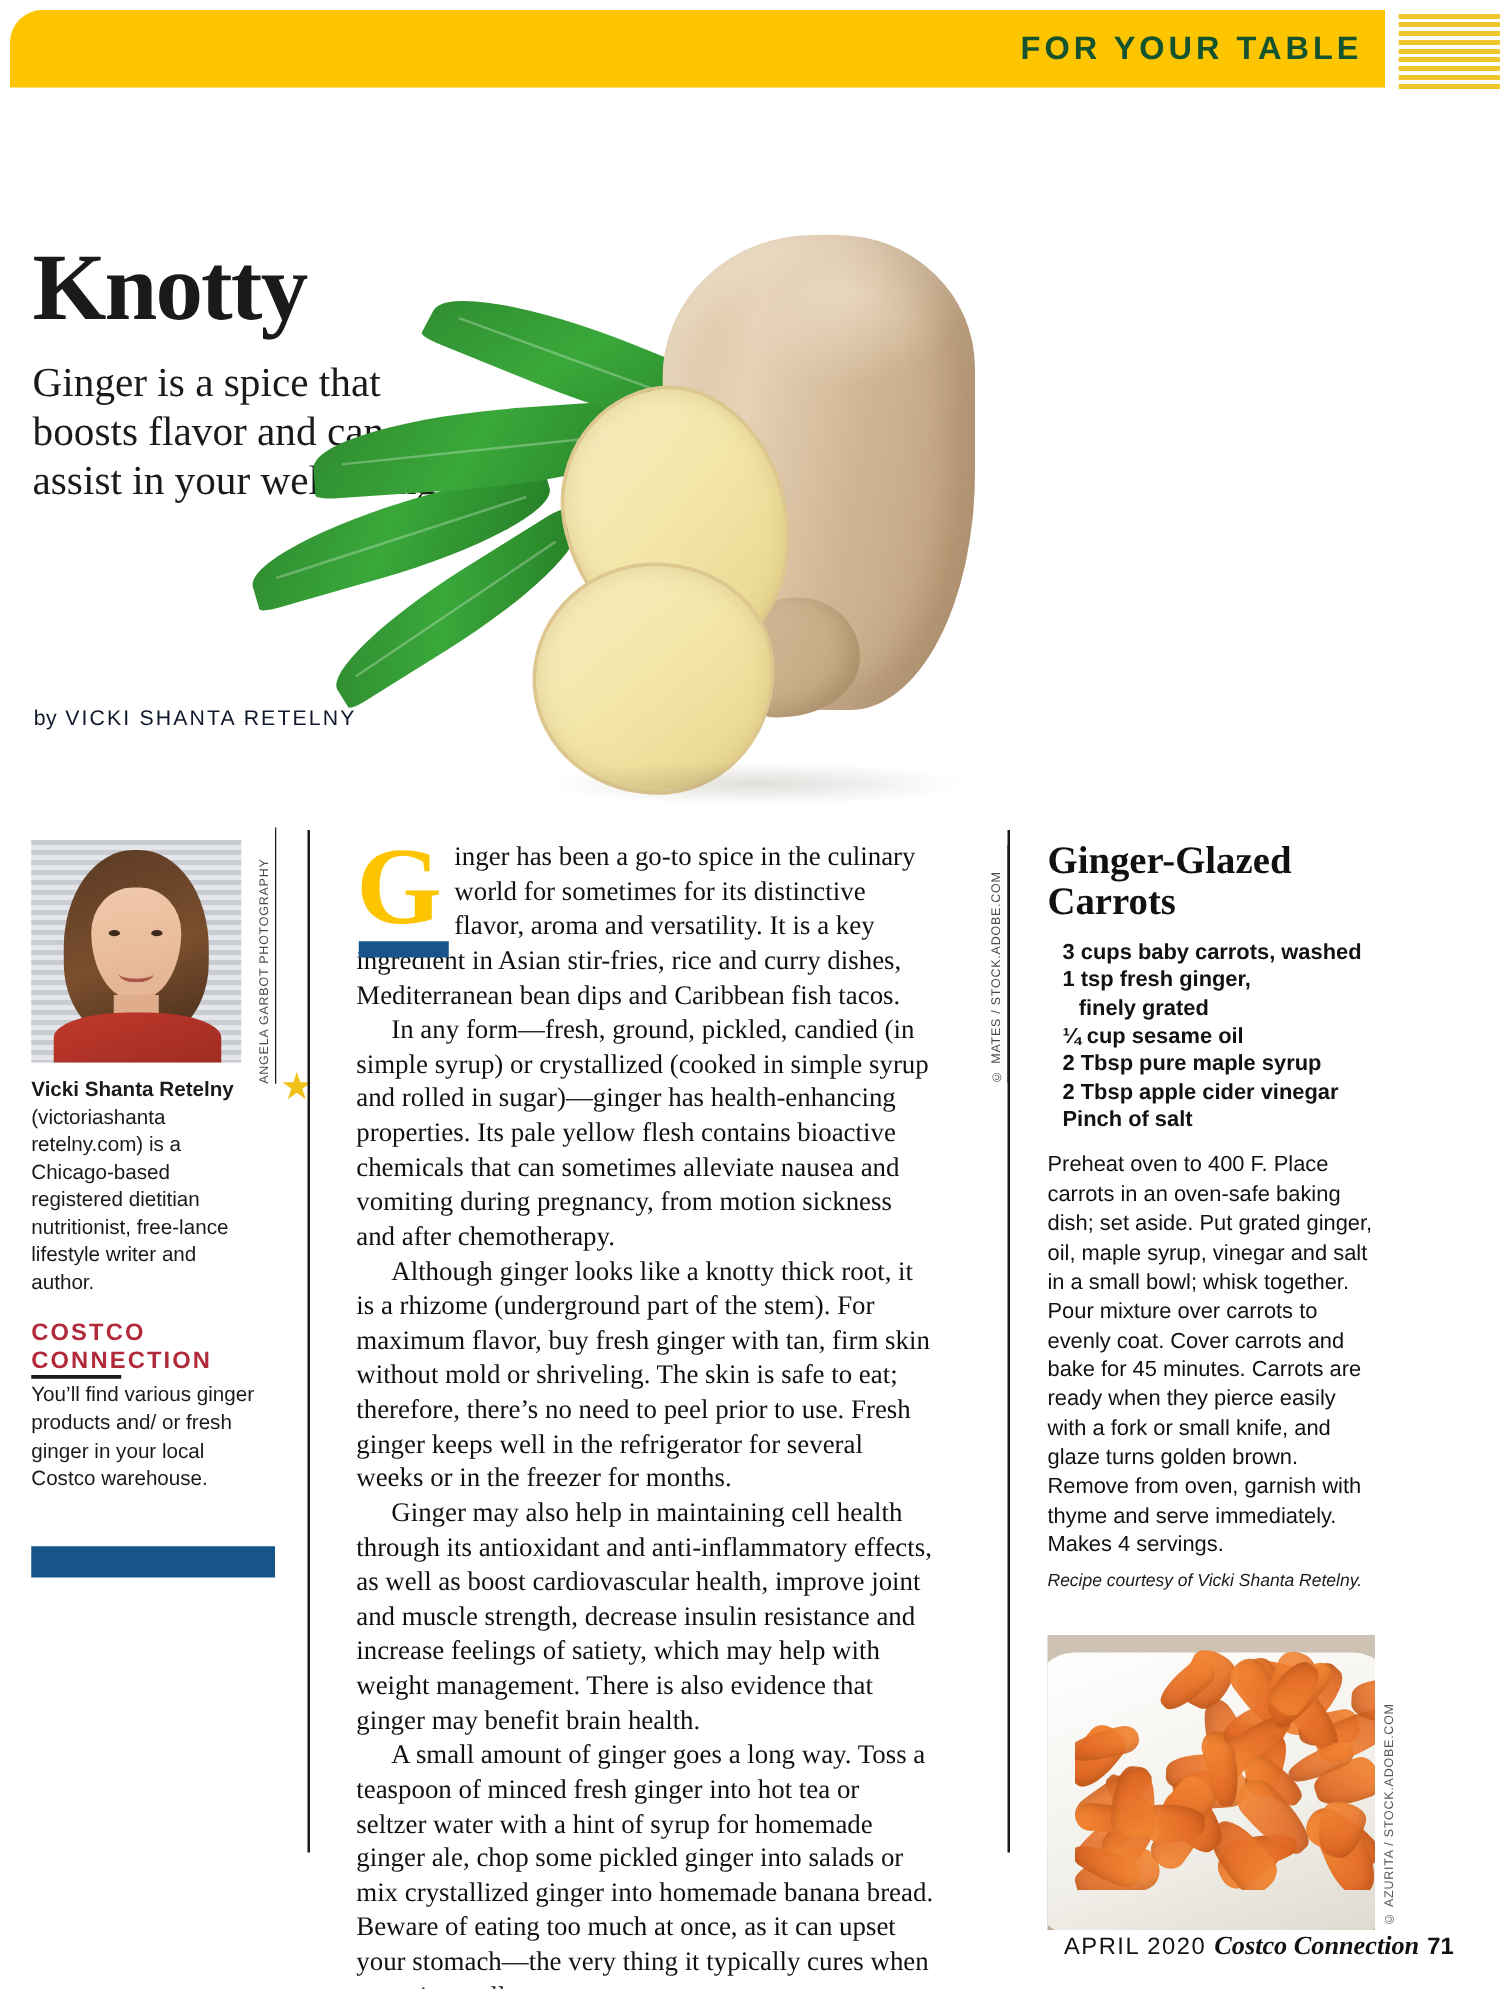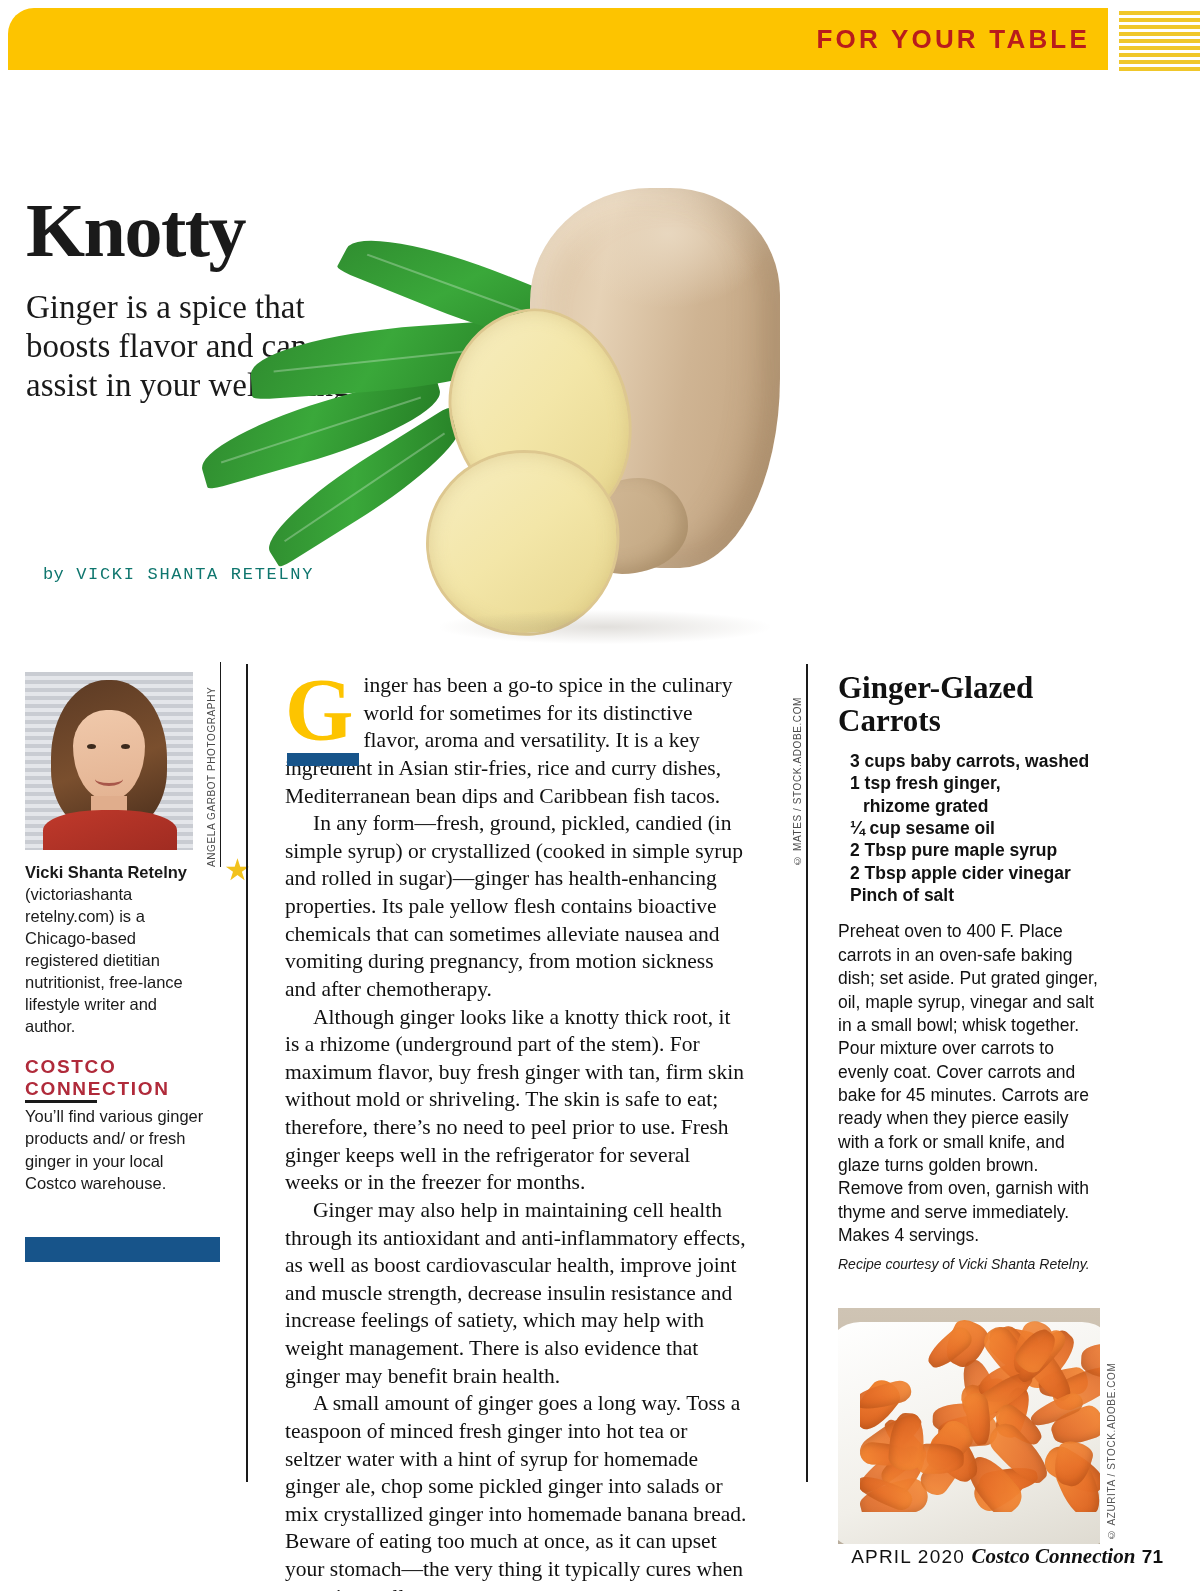--- a/index.html
+++ b/index.html
@@ -30,21 +30,21 @@
     border-top-left-radius: 26px;
   }
   .banner-title {
     position: absolute;
     right: 110px; top: 50%;
     transform: translateY(-50%);
     font-family: "Liberation Sans", sans-serif;
     font-weight: bold;
     font-size: 26px;
     letter-spacing: 3.2px;
-    color: #b91c1c;
+    color: #14532d;
     white-space: nowrap;
   }
   .banner-stripes {
     position: absolute;
     left: 1119px; top: 3px;
     width: 81px; height: 62px;
     background: repeating-linear-gradient(
       to bottom,
       #f0c72a 0px, #f0c72a 4px,
       #ffffff 4px, #ffffff 7px
@@ -69,25 +69,24 @@
   .deck {
     margin: 22px 0 0 0;
     font-family: "Liberation Serif", serif;
     font-size: 33px;
     line-height: 1.18;
     color: #1a1a1a;
   }
   .byline {
     position: absolute;
     left: 27px; top: 565px;
-    font-family: Liberation Mono, monospace;
+    font-family: Liberation Sans, sans-serif;
     font-size: 17px;
     letter-spacing: 1.7px;
-    color: #0f766e;
-    margin-left: 16px;
+    color: #0f172a;
   }
   .byline .by-word { letter-spacing: 0.4px; }
 
   
   .hero-img {
     position: absolute;
     left: 190px; top: 178px;
     width: 640px; height: 470px;
   }
   .leaf {
@@ -452,21 +451,21 @@
   <p>Ginger may also help in maintaining cell health through its antioxidant and anti-inflammatory effects, as well as boost cardiovascular health, improve joint and muscle strength, decrease insulin resistance and increase feelings of satiety, which may help with weight management. There is also evidence that ginger may benefit brain health.</p>
   <p><span>A small amount of ginger goes a long way. Toss a teaspoon of minced fresh ginger into hot tea or seltzer water with a hint of syrup for homemade ginger ale, chop some pickled ginger into salads or mix crystallized ginger into homemade banana bread. Beware of eating too much at once, as it can upset your stomach—the very thing it typically cures when eaten in smaller amounts.</span></p>
 </div>
 <div class="dropcap-bar"></div>
 <div class="col-rule"></div>
 
 <div class="recipe">
   <h2>Ginger-Glazed Carrots</h2>
   <ul class="ingredients">
     <li><span>3 cups baby carrots, washed</span></li>
-    <li><span>1 tsp fresh ginger,</span><span class="cont">rhizome grated</span></li>
+    <li><span>1 tsp fresh ginger,</span><span class="cont">finely grated</span></li>
     <li><span>¼ cup sesame oil</span></li>
     <li><span>2 Tbsp pure maple syrup</span></li>
     <li><span>2 Tbsp apple cider vinegar</span></li>
     <li><span>Pinch of salt</span></li>
   </ul>
   <p class="method">Preheat oven to 400 F. Place carrots in an oven-safe baking dish; set aside. Put grated ginger, oil, maple syrup, vinegar and salt in a small bowl; whisk together. Pour mixture over carrots to evenly coat. Cover carrots and bake for 45 minutes. Carrots are ready when they pierce easily with a fork or small knife, and glaze turns golden brown. Remove from oven, garnish with thyme and serve immediately. Makes 4 servings.</p>
   <p class="recipe-credit">Recipe courtesy of Vicki Shanta Retelny.</p>
 </div>
 
 <div class="carrot-photo">

